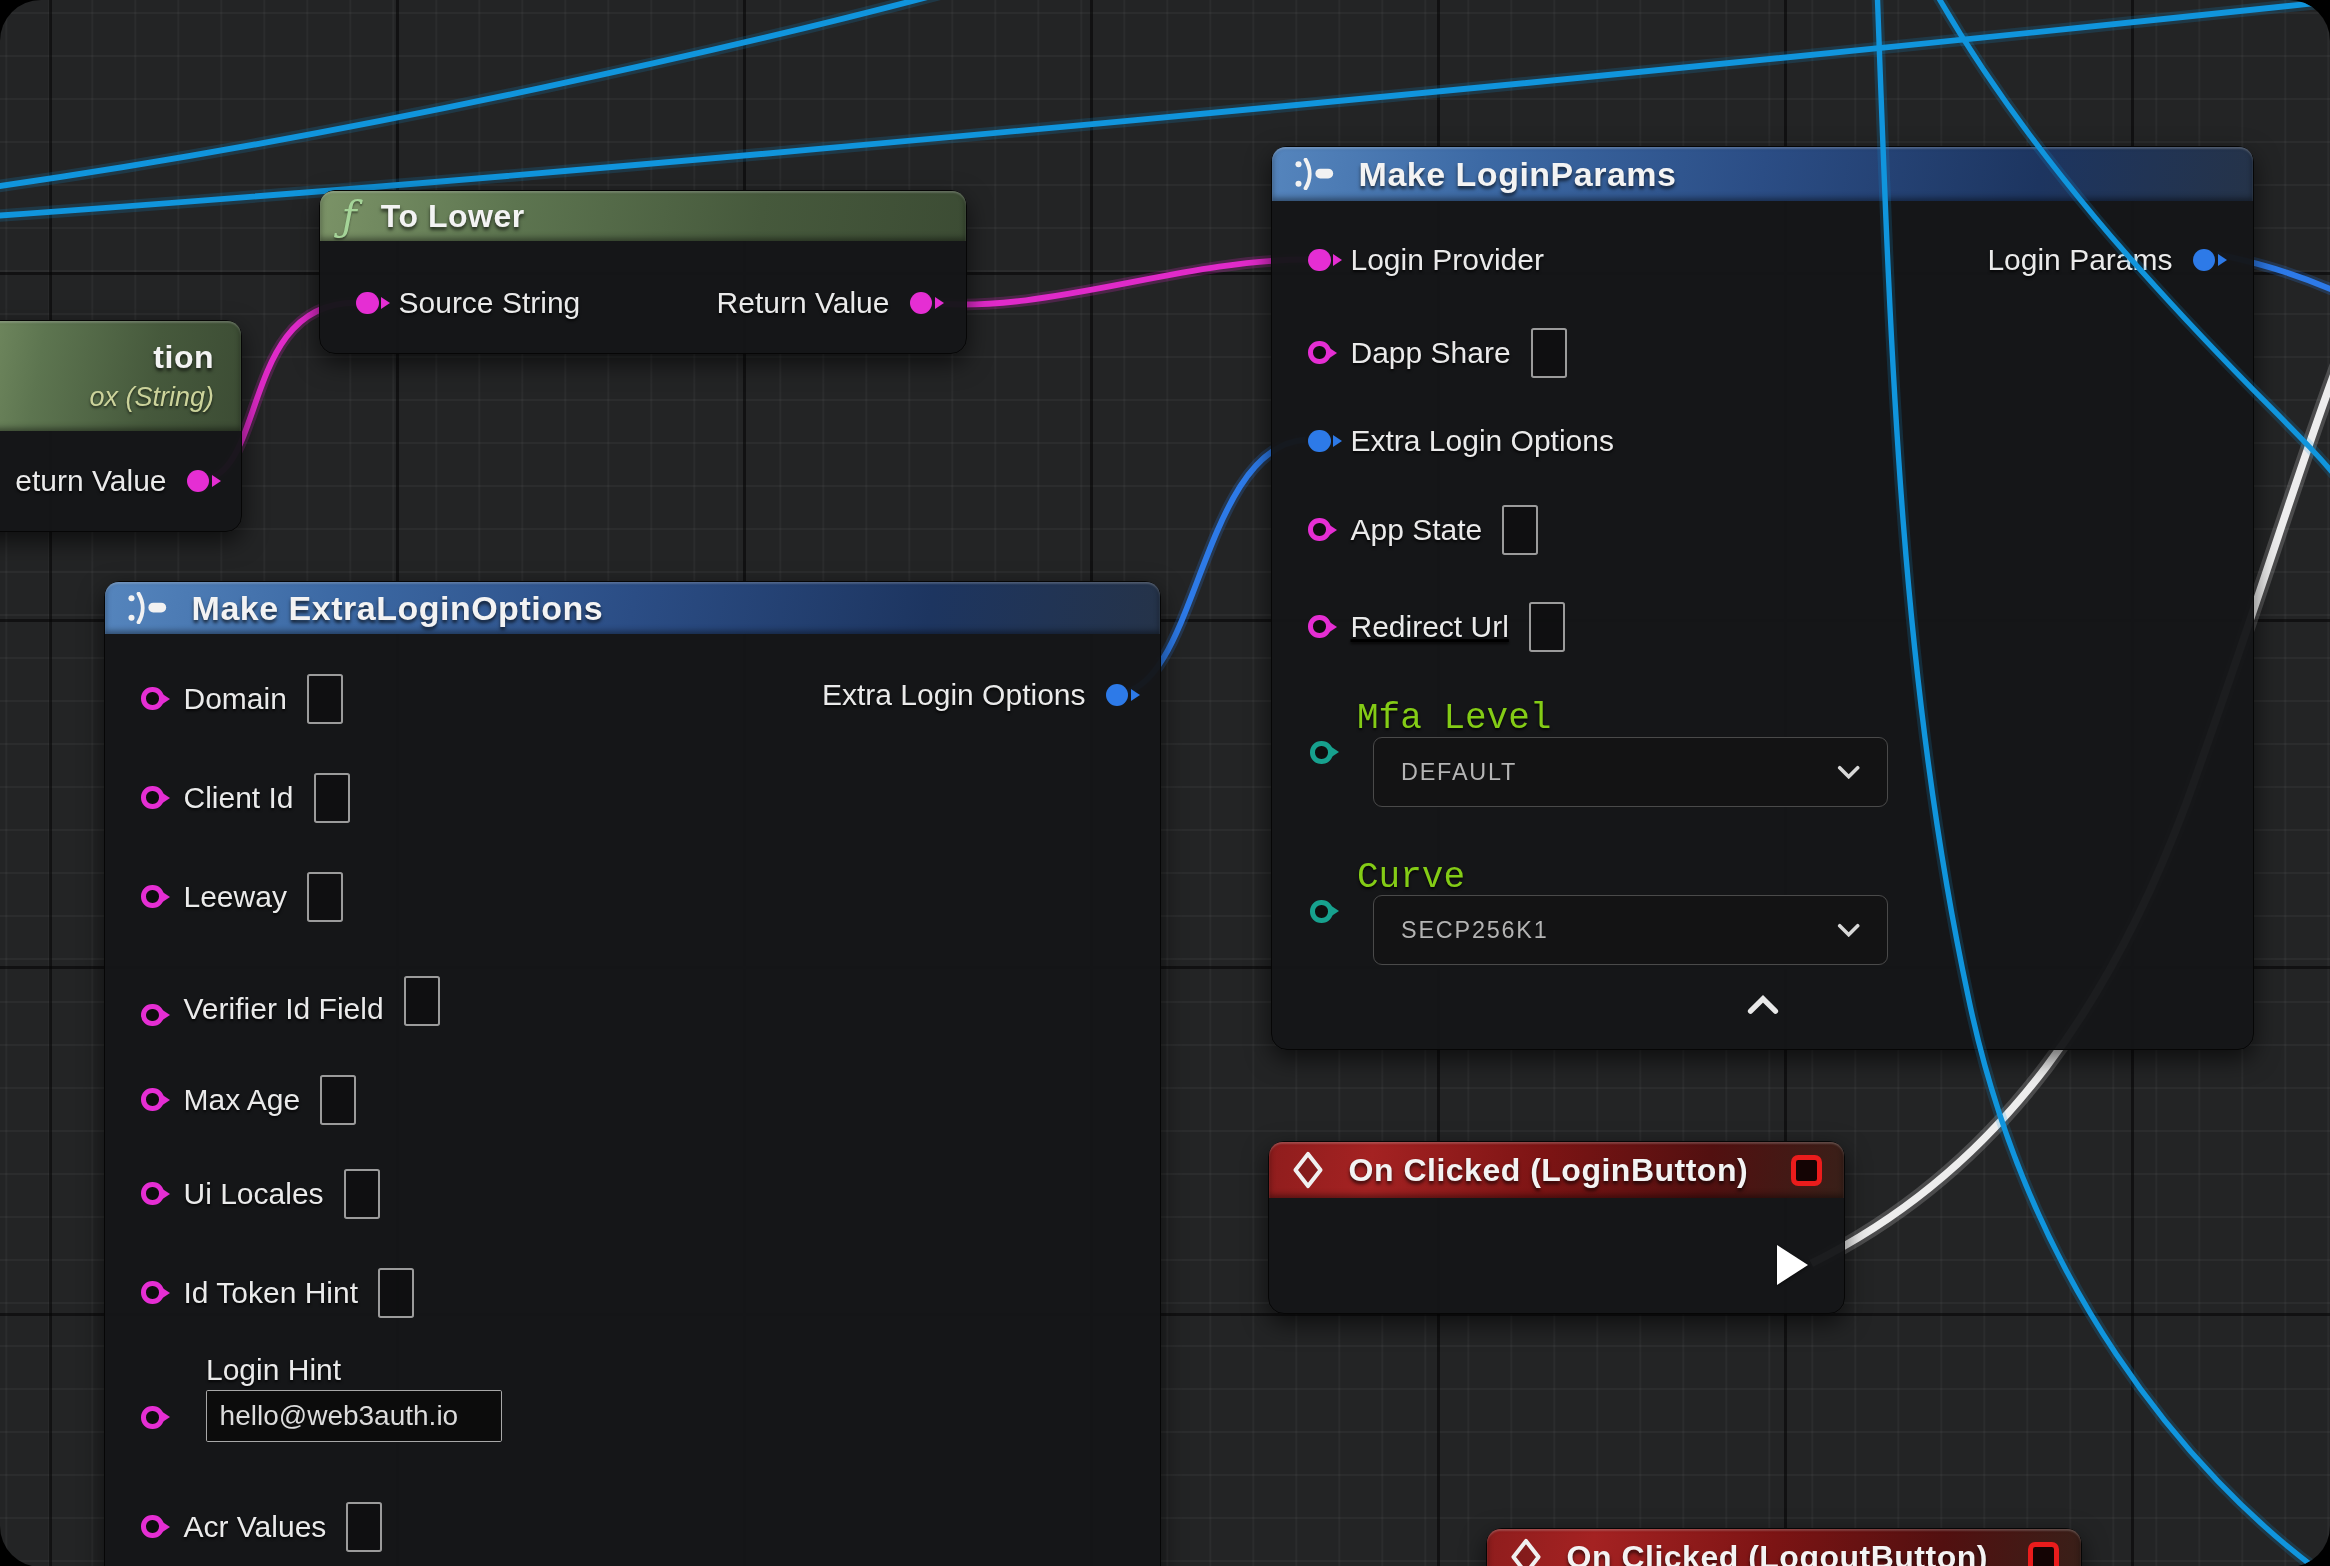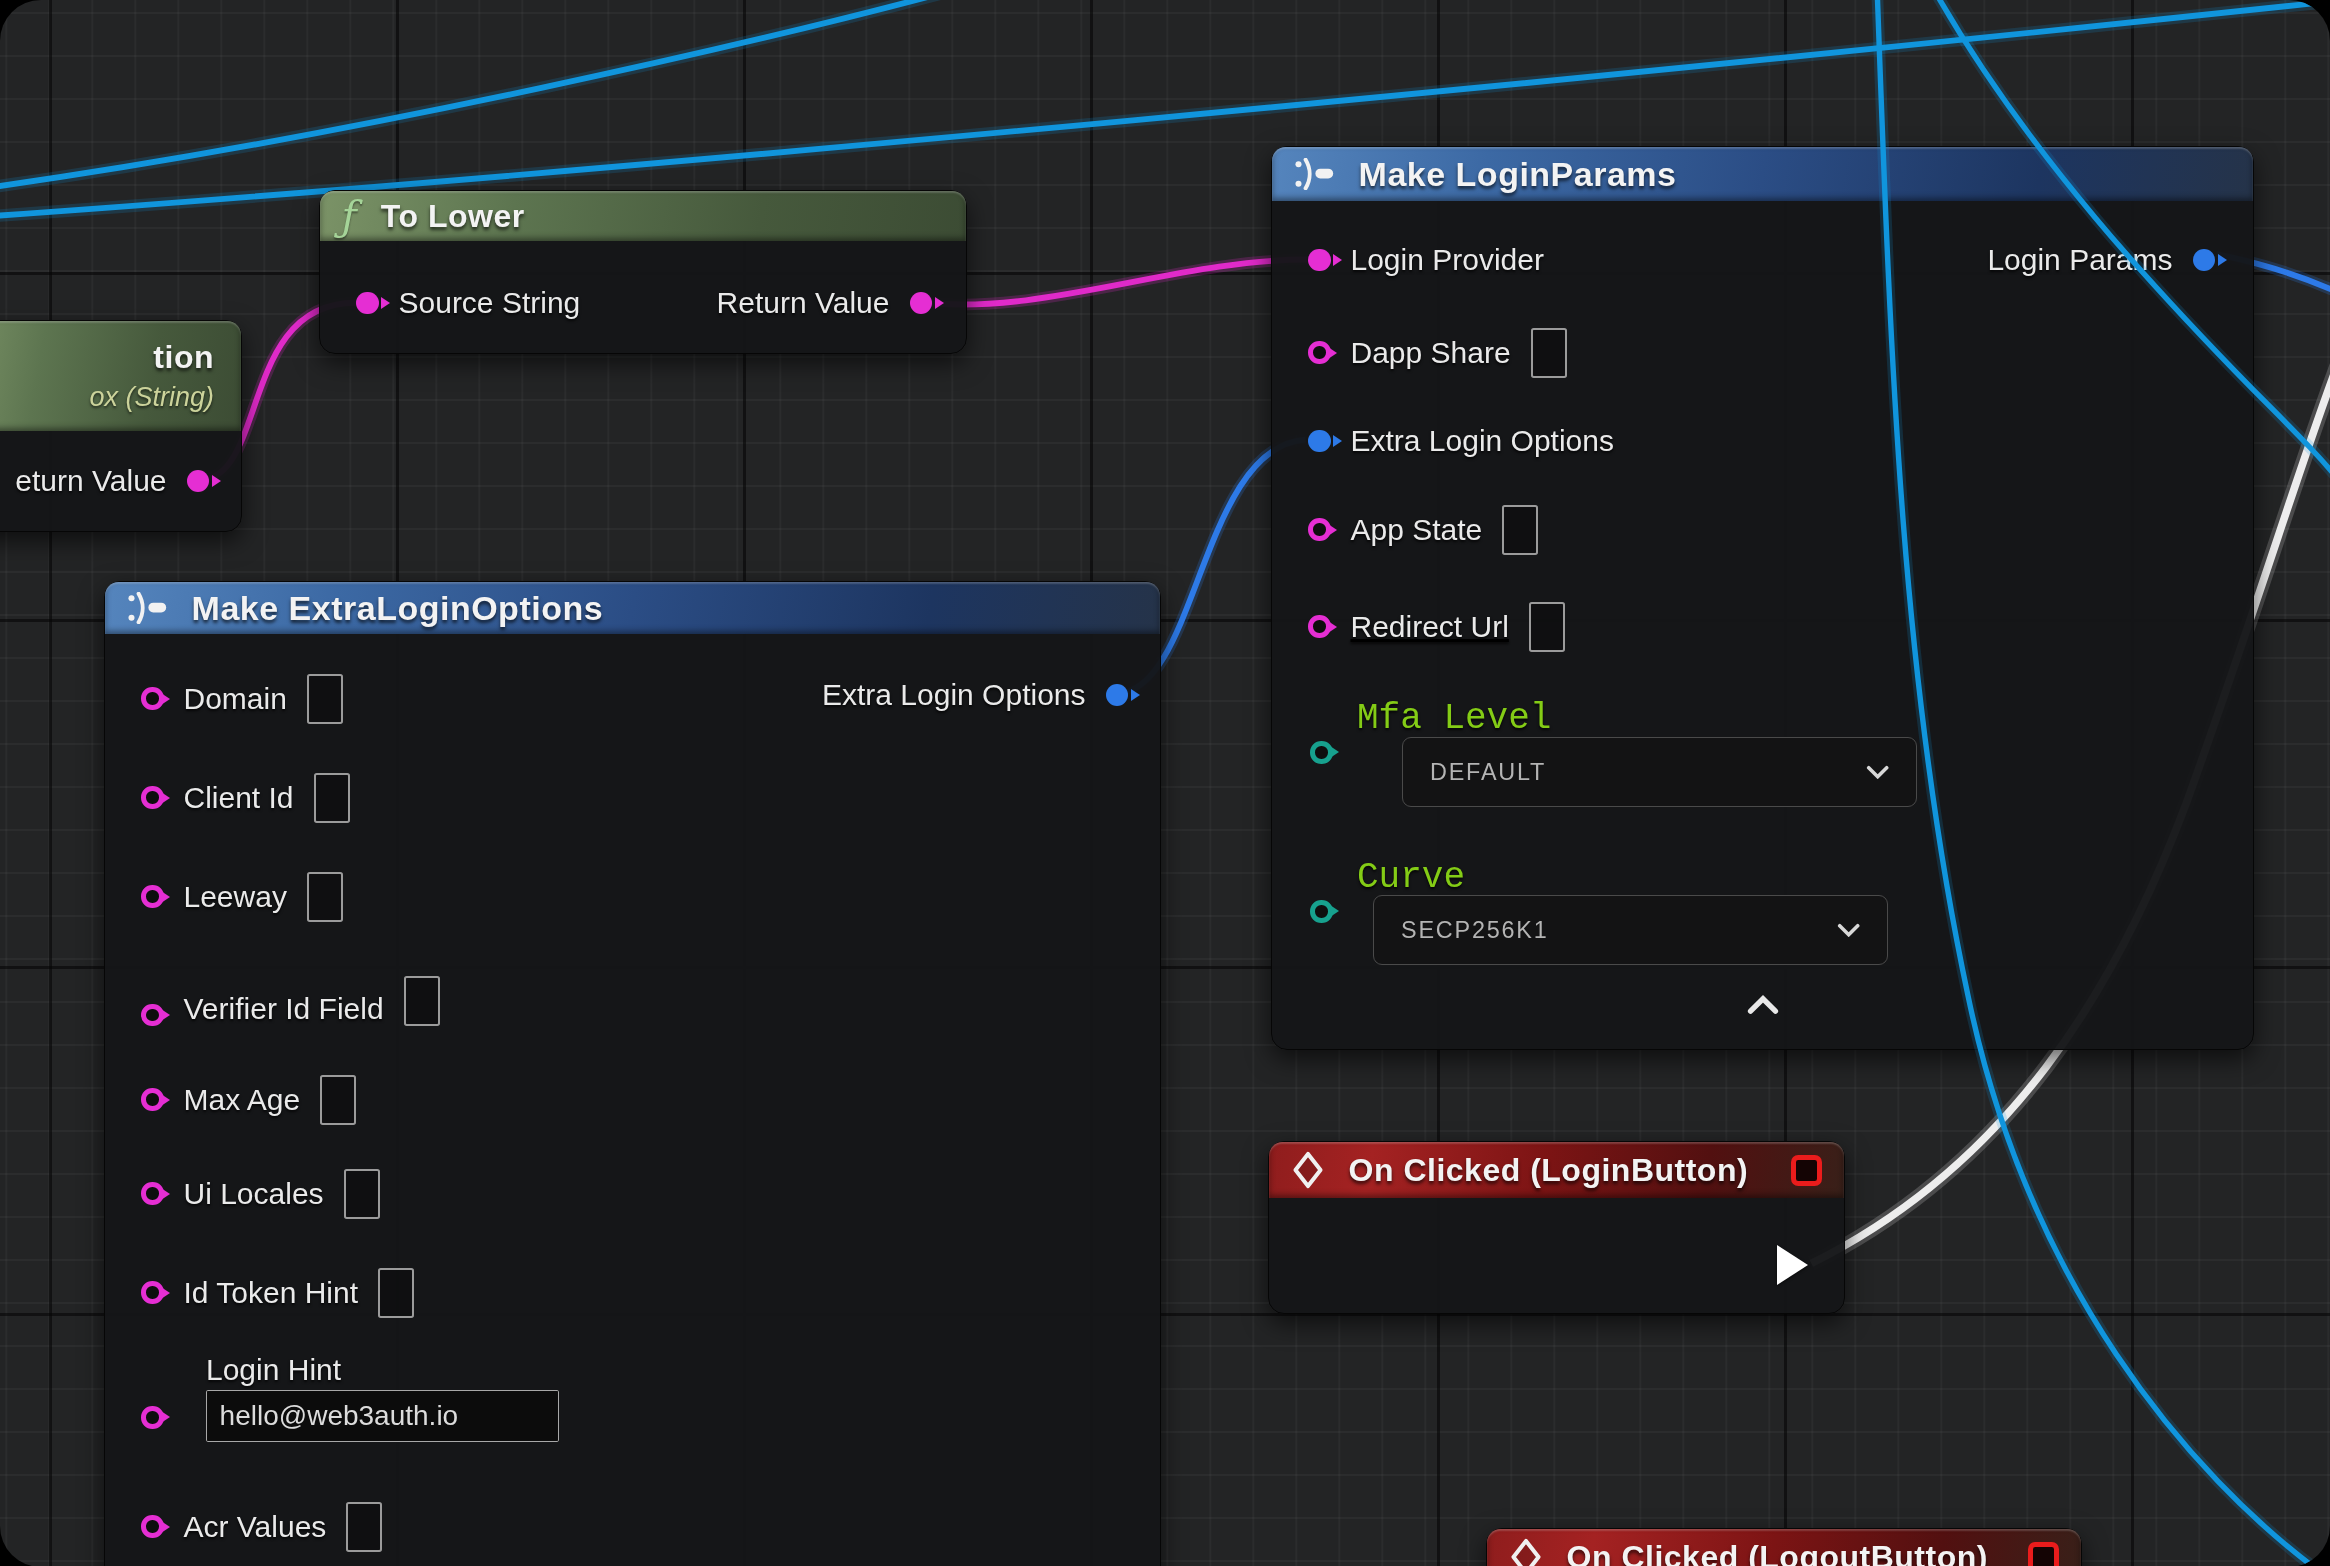--- a/index.html
+++ b/index.html
@@ -165,21 +165,21 @@
       <span class="plabel">Ui Locales</span>
       <span class="cb"></span>
     </div>
     <div class="prow" style="top:685px;left:36px;">
       <span class="pin hollow magenta"></span>
       <span class="plabel">Id Token Hint</span>
       <span class="cb"></span>
     </div>
     <span class="pin hollow magenta" style="position:absolute;left:36px;top:824px;"></span>
     <div class="plabel" style="position:absolute;left:101px;top:771px;">Login Hint</div>
-    <input class="text-field" style="left: 101px; top: 808px; width: 353px; height: 52px;" value="hello@web3auth.io">
+    <input class="text-field" style="left: 101px; top: 808px; width: 296px; height: 52px;" value="hello@web3auth.io">
     <div class="prow" style="top:919px;left:36px;">
       <span class="pin hollow magenta"></span>
       <span class="plabel">Acr Values</span>
       <span class="cb"></span>
     </div>
   </div>
 
   <div class="node" style="left:1271px;top:146px;width:981px;height:902px;">
     <div class="nhead h-blue" style="height:54px;">
       <svg width="41" height="32" viewBox="0 0 46 36">
@@ -212,21 +212,21 @@
       <span class="plabel">App State</span>
       <span class="cb"></span>
     </div>
     <div class="prow" style="top:454px;left:36px;text-decoration:underline;">
       <span class="pin hollow magenta"></span>
       <span class="plabel">Redirect Url</span>
       <span class="cb"></span>
     </div>
     <div class="enum-label" style="left:85px;top:551px;">Mfa Level</div>
     <span class="pin hollow teal" style="position:absolute;left:38px;top:594px;"></span>
-    <div class="dd" style="left:101px;top:590px;margin-left:29px;">
+    <div class="dd" style="left:101px;top:590px;">
       <span class="ddval">DEFAULT</span>
       <svg class="ddchev" width="23.4" height="14.4" viewBox="0 0 26 16">
         <path d="M3 3 L13 13 L23 3" stroke="#d8d8d8" stroke-width="4" fill="none" stroke-linecap="round"></path>
       </svg>
     </div>
     <div class="enum-label" style="left:85px;top:710px;">Curve</div>
     <span class="pin hollow teal" style="position:absolute;left:38px;top:753px;"></span>
     <div class="dd" style="left:101px;top:748px;">
       <span class="ddval">SECP256K1</span>
       <svg class="ddchev" width="23.4" height="14.4" viewBox="0 0 26 16">

